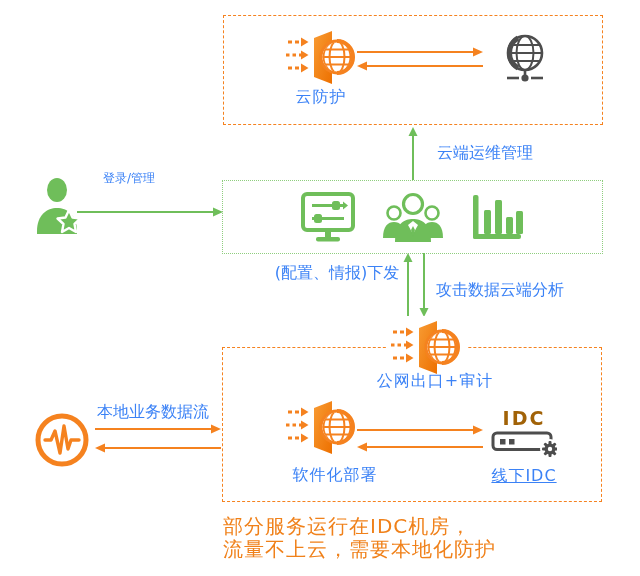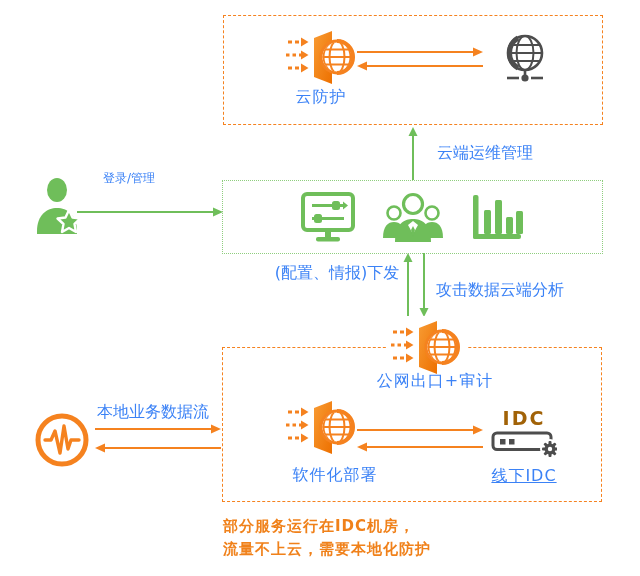--- a/index.html
+++ b/index.html
@@ -6,21 +6,21 @@
   .canvas{position:relative;width:640px;height:576px;background:#fff;overflow:hidden;
           font-family:"DejaVu Sans","Liberation Sans",sans-serif;}
   .box{position:absolute;box-sizing:border-box;background:transparent;}
   .box-orange{border:1px dashed #F5821F;}
   .box-green{border:1px dotted #8FCE7E;}
   .abs{position:absolute;}
   .lbl{position:absolute;color:#3b82f6;white-space:nowrap;}
   .lbl-big{font-size:16px;font-weight:500;letter-spacing:1px;}
   .lbl-small{font-size:16px;font-weight:400;}
   .lbl-center{transform:translateX(-50%);text-align:center;}
-  .note{position:absolute;color:#F0811A;font-size:15px;font-weight:700;line-height:23px;letter-spacing:1px;}
+  .note{position:absolute;color:#F0811A;font-size:20px;font-weight:400;line-height:23px;letter-spacing:1px;}
   .idc-wrap{position:absolute;width:76px;text-align:center;}
   .idc-text{color:#a16207;font-size:19px;font-weight:bold;letter-spacing:2px;line-height:20px;font-family:"DejaVu Sans",sans-serif;}
   svg{display:block;}
   .defs{position:absolute;width:0;height:0;overflow:hidden;}
   .white-bg{background:#fff;}
 </style>
 </head>
 <body>
 
 <div class="canvas">

